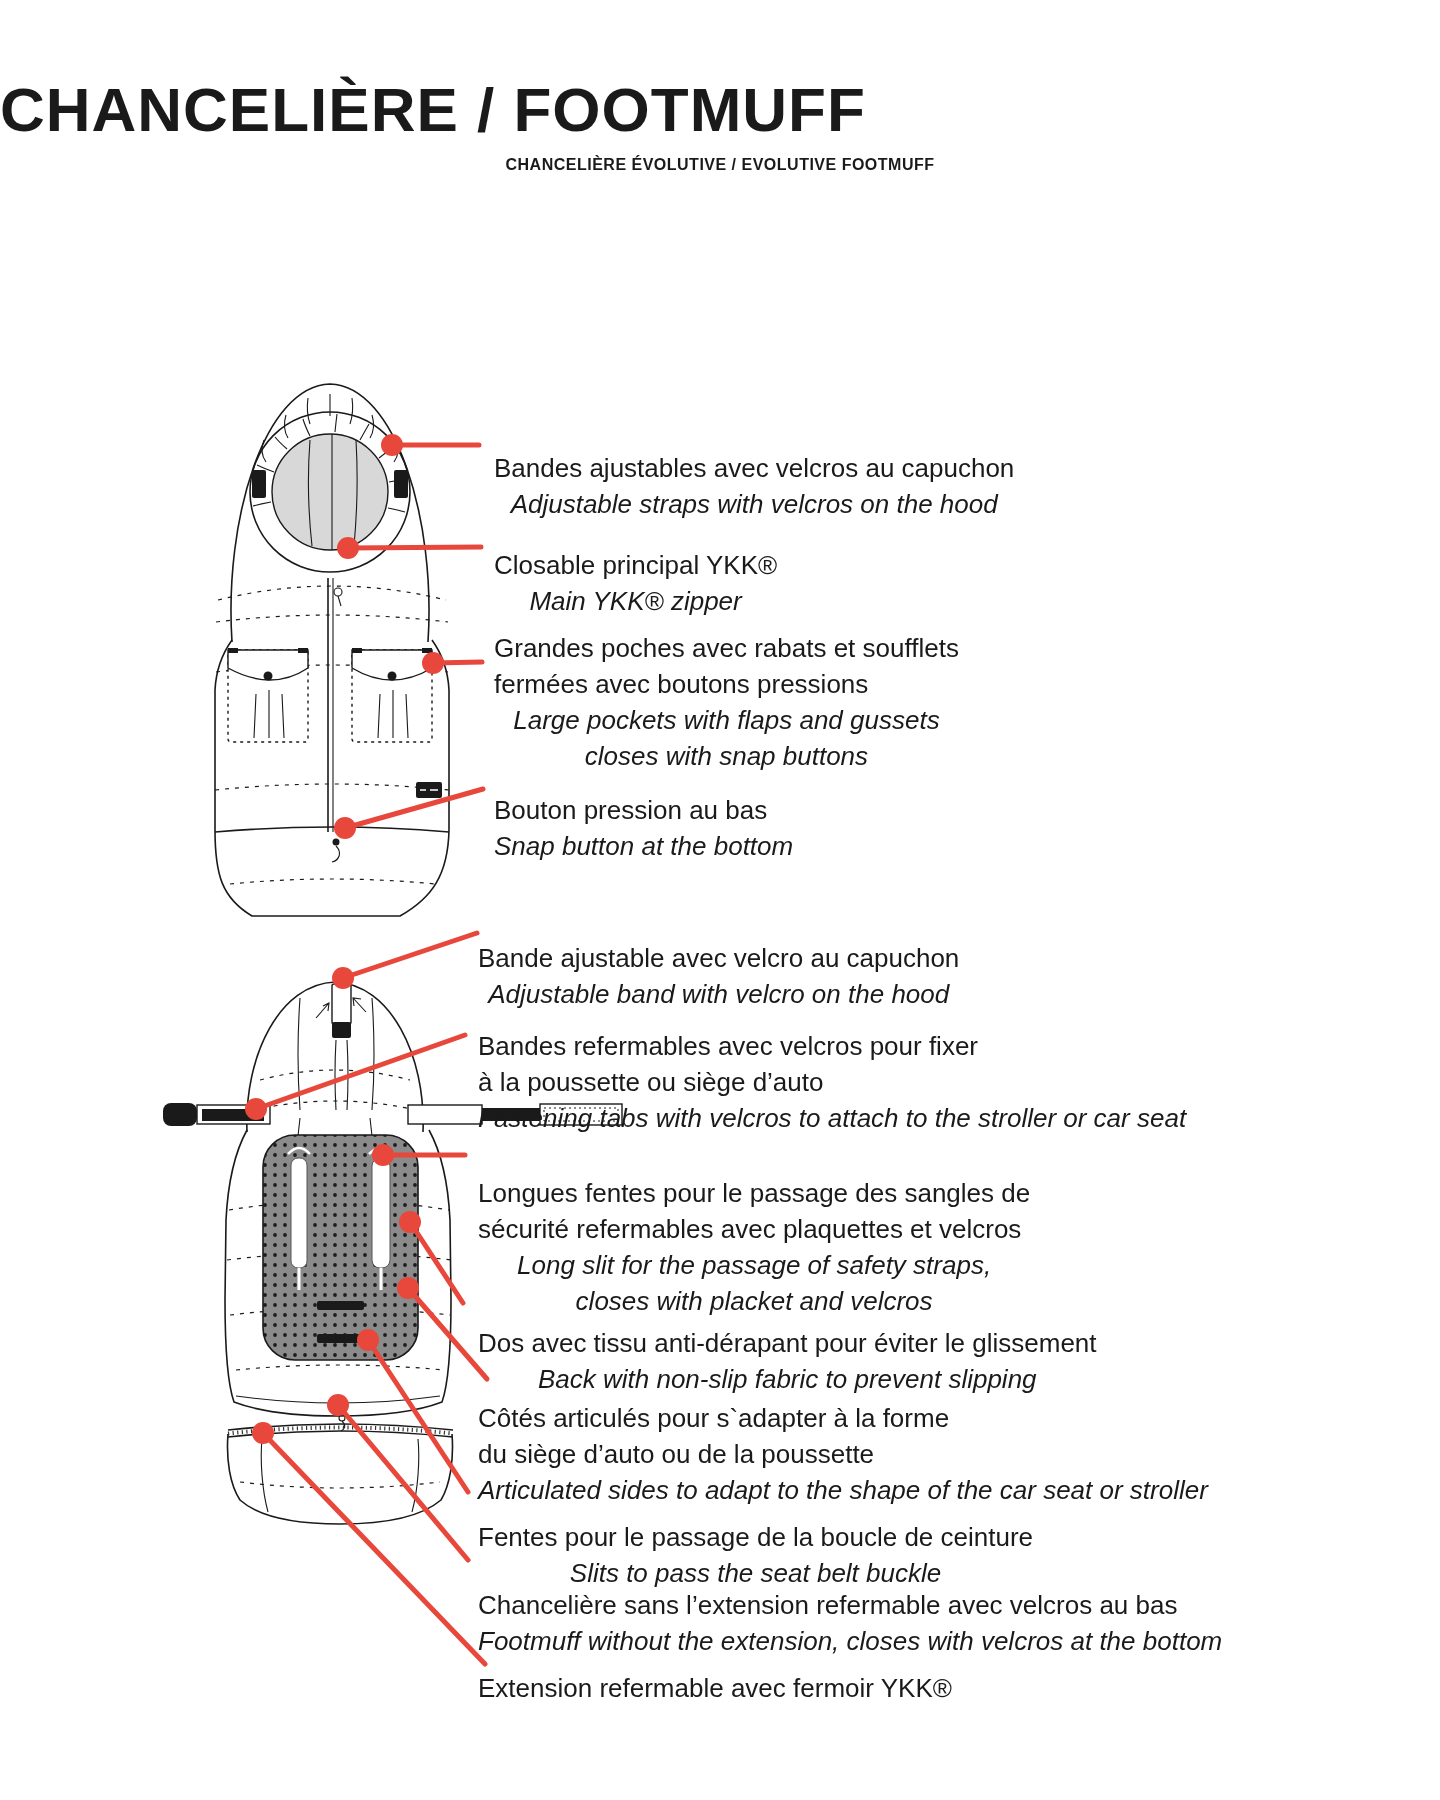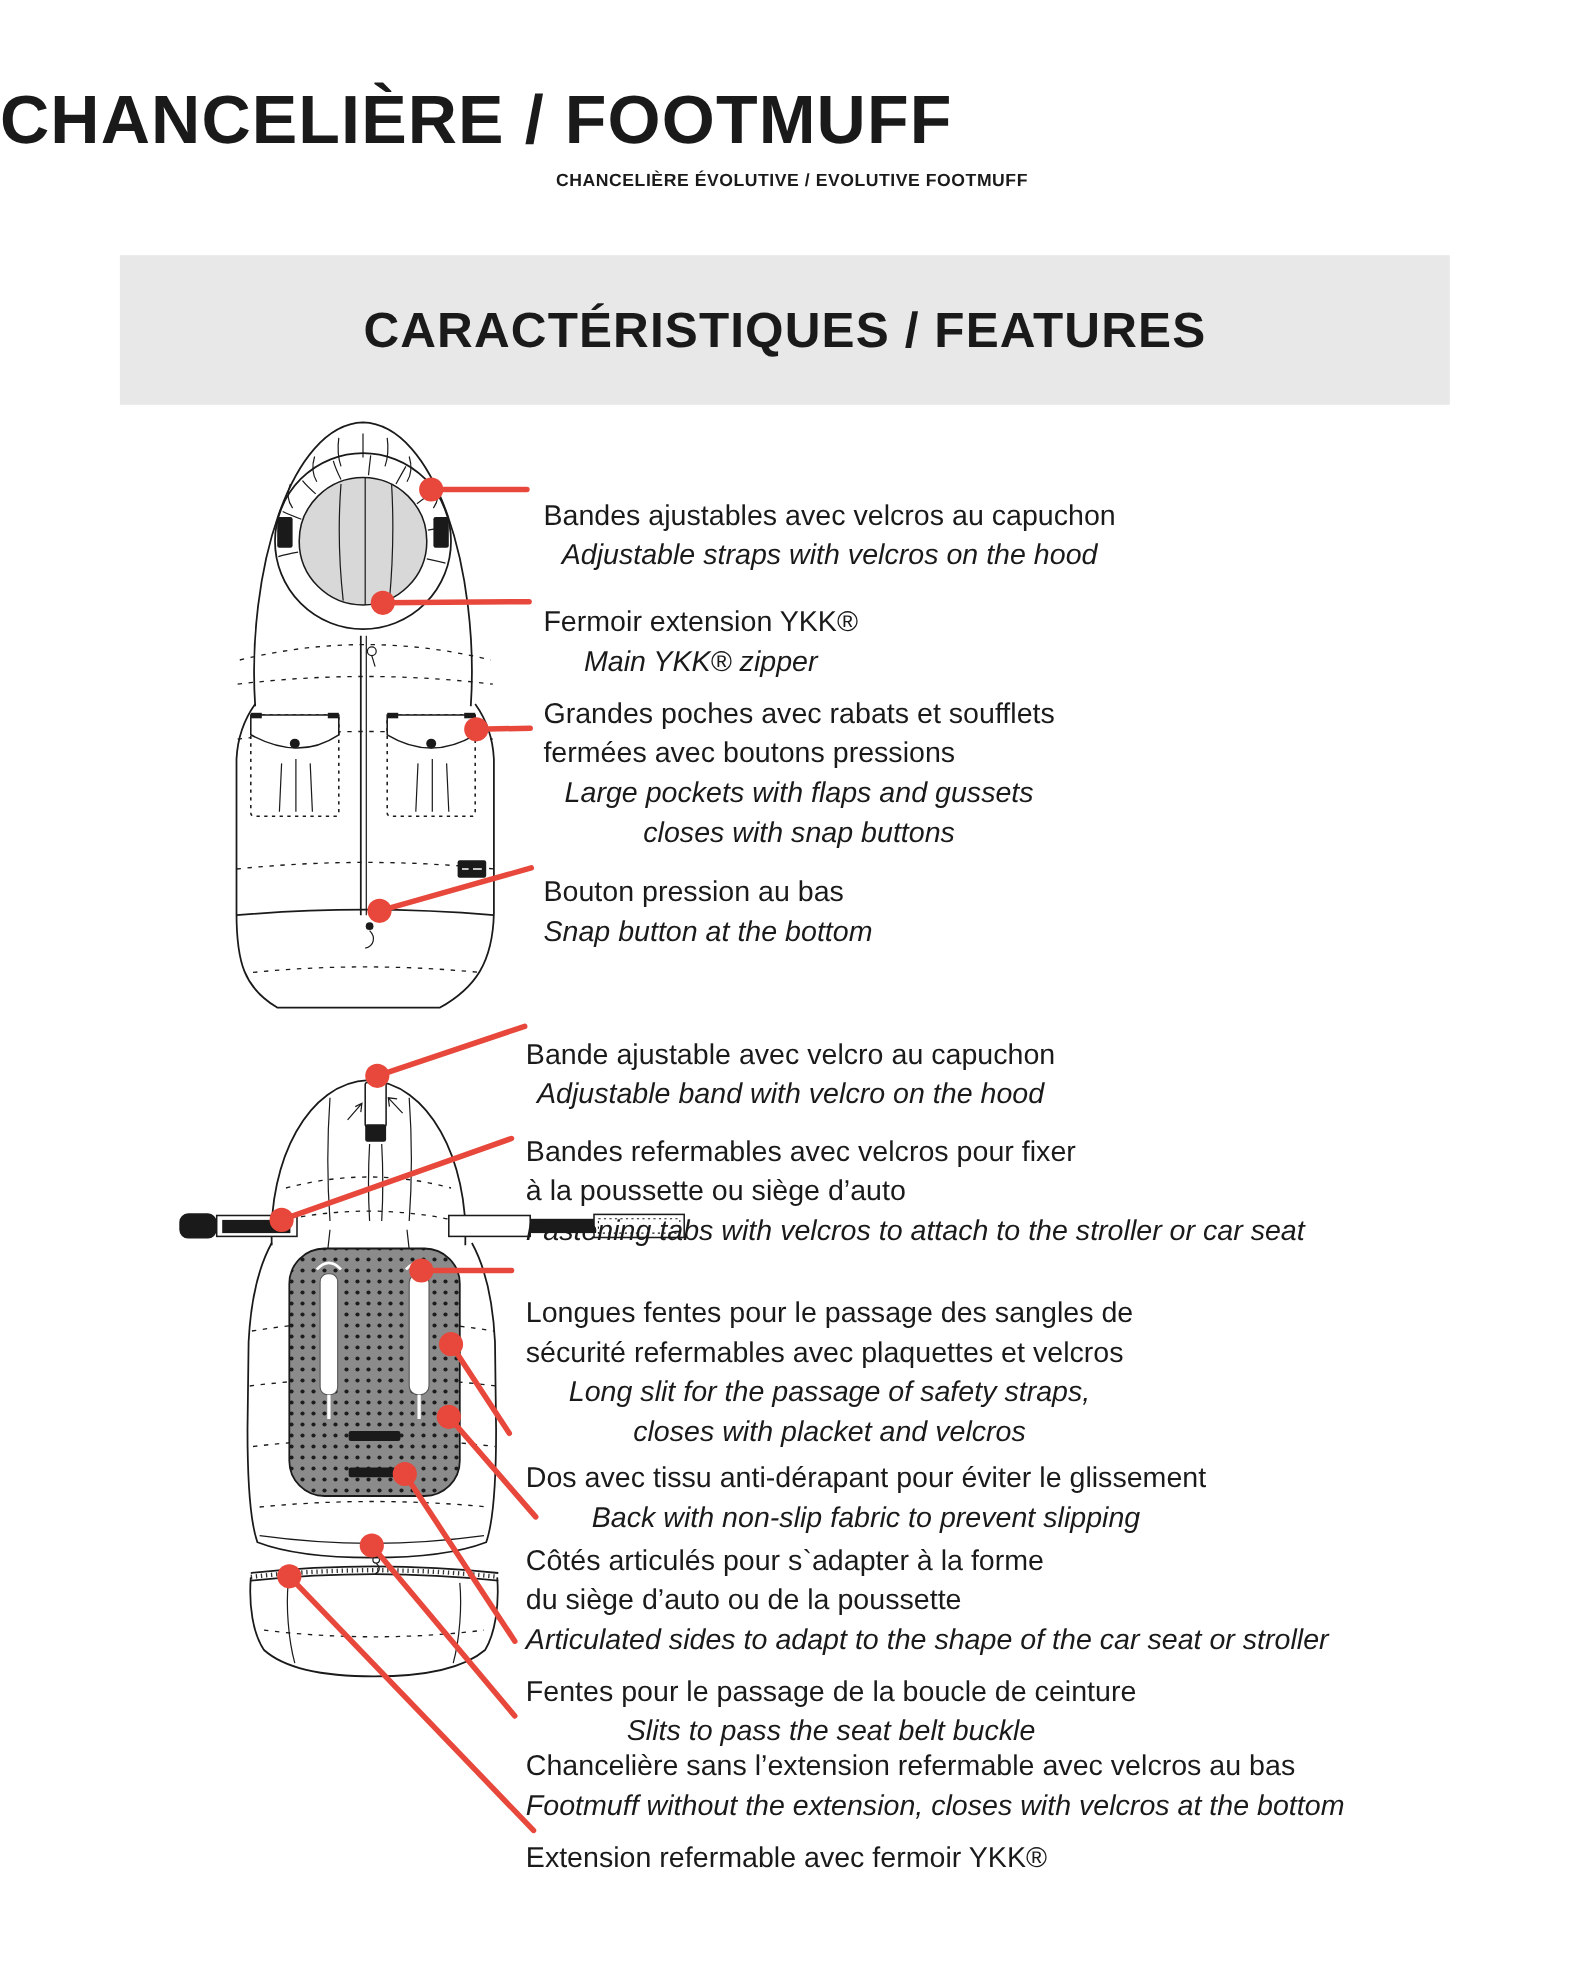--- a/index.html
+++ b/index.html
@@ -25,21 +25,20 @@
   .blk{fill:#1a1a1a;stroke:none;}
   .wht{fill:#ffffff;stroke:#1a1a1a;stroke-width:1.4;}
 </style>
 </head>
 <body>
 
 <div class="page">
 
   <div class="title">CHANCELIÈRE / FOOTMUFF</div>
   <div class="subtitle">CHANCELIÈRE ÉVOLUTIVE / EVOLUTIVE FOOTMUFF</div>
-  <div class="banner">CARACTÉRISTIQUES / FEATURES</div>
 
   <svg class="art" style="left:160px;top:370px;" width="320" height="560" viewBox="0 0 320 560">
 
     <path class="ln" d="M72,270 C62,284 56,300 55,320 L55,460 C55,505 62,528 92,546 L240,546 C272,528 288,505 289,460 L289,320 C288,300 282,284 272,270"></path>
 
     <path class="dash" d="M58,230 Q172,202 286,230"></path>
     <path class="dash" d="M56,252 Q172,238 288,252"></path>
     <path class="dash" d="M56,302 Q172,288 288,302"></path>
     <path class="dash" d="M55,420 Q172,408 289,420"></path>
     <path class="ln" d="M55,462 Q172,452 289,462"></path>
@@ -186,21 +185,21 @@
       <circle class="co-dot" cx="263" cy="1433" r="11"></circle>
     </g>
   </svg>
 
   <div class="feature" style="left:494px;top:410px;">
     <div class="fr">Bandes ajustables avec velcros au capuchon</div>
     <div class="en">Adjustable straps with velcros on the hood</div>
   </div>
 
   <div class="feature" style="left:494px;top:507px;">
-    <div class="fr">Fermoir extension YKK®</div>
+    <div class="fr">Closable principal YKK®</div>
     <div class="en">Main YKK® zipper</div>
   </div>
 
   <div class="feature" style="left:494px;top:590px;">
     <div class="fr">Grandes poches avec rabats et soufflets</div>
     <div class="fr">fermées avec boutons pressions</div>
     <div class="en">Large pockets with flaps and gussets</div>
     <div class="en">closes with snap buttons</div>
   </div>
 

